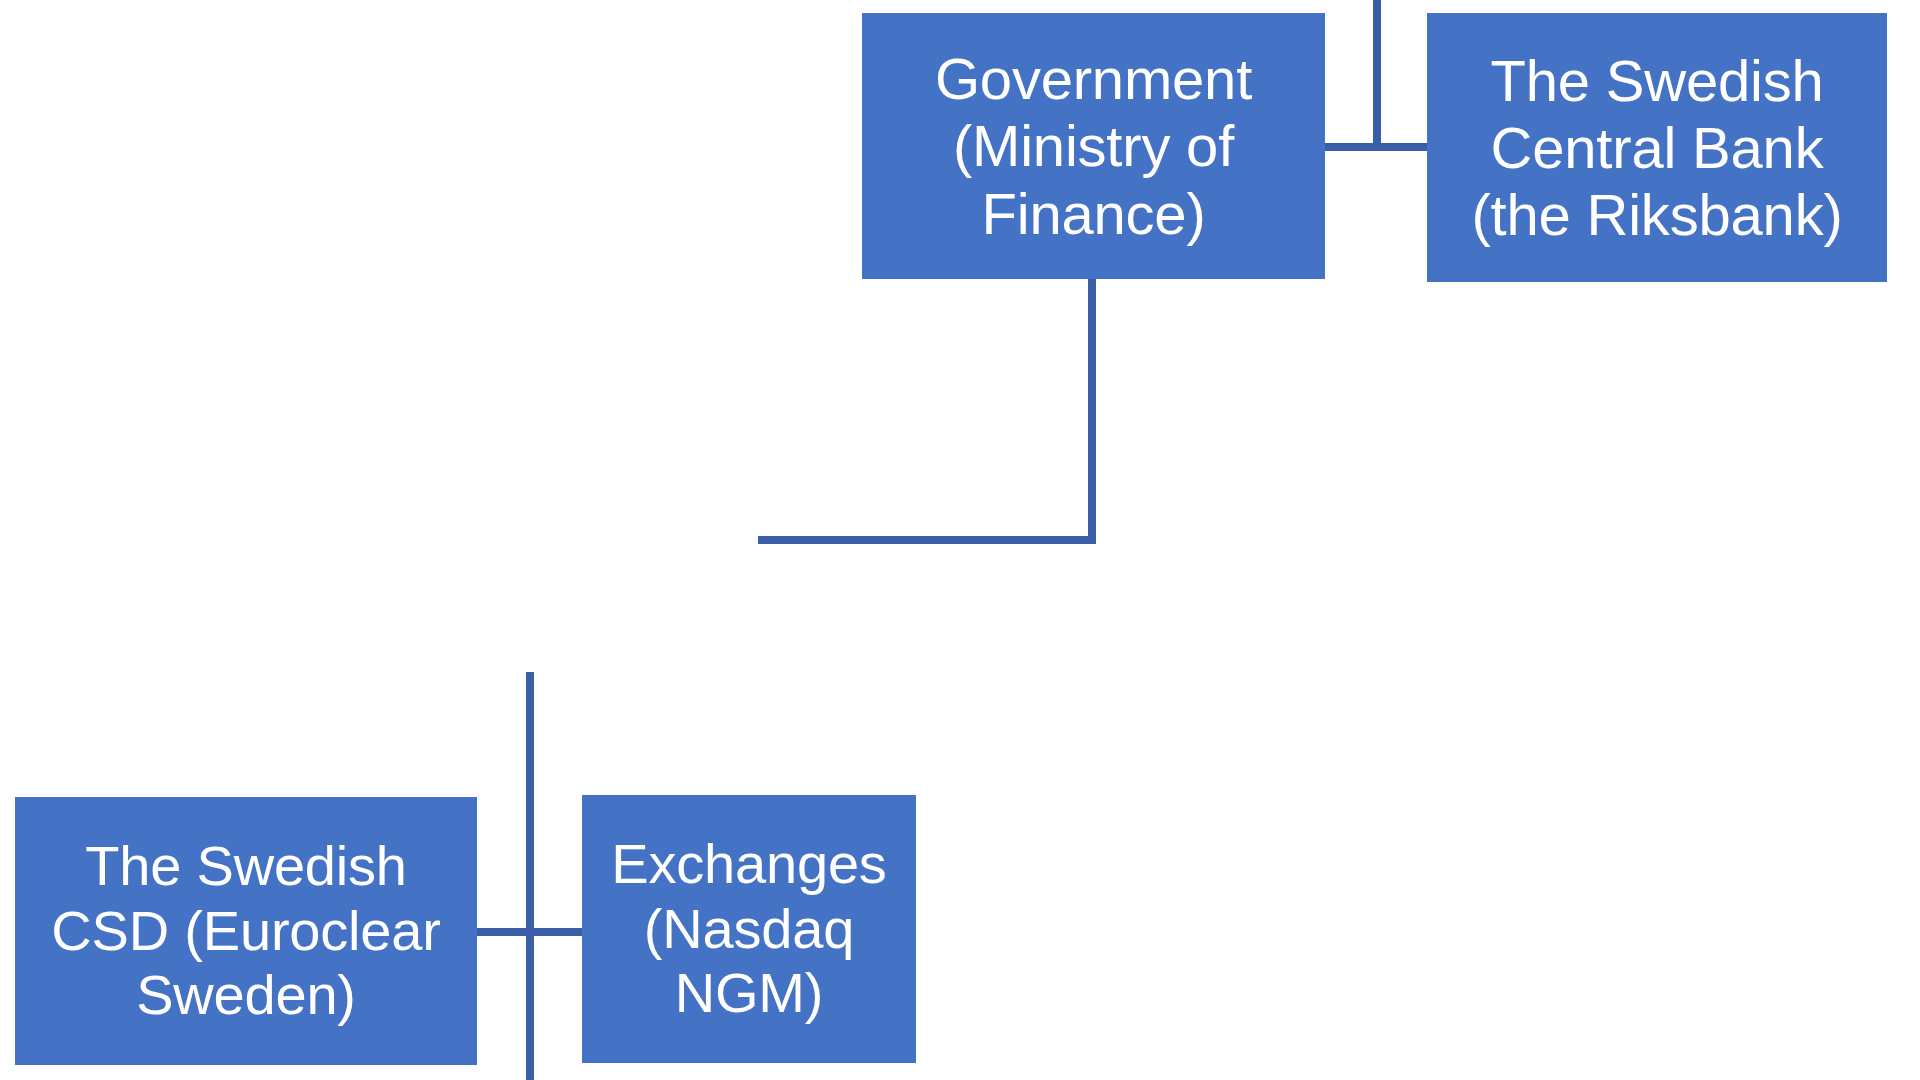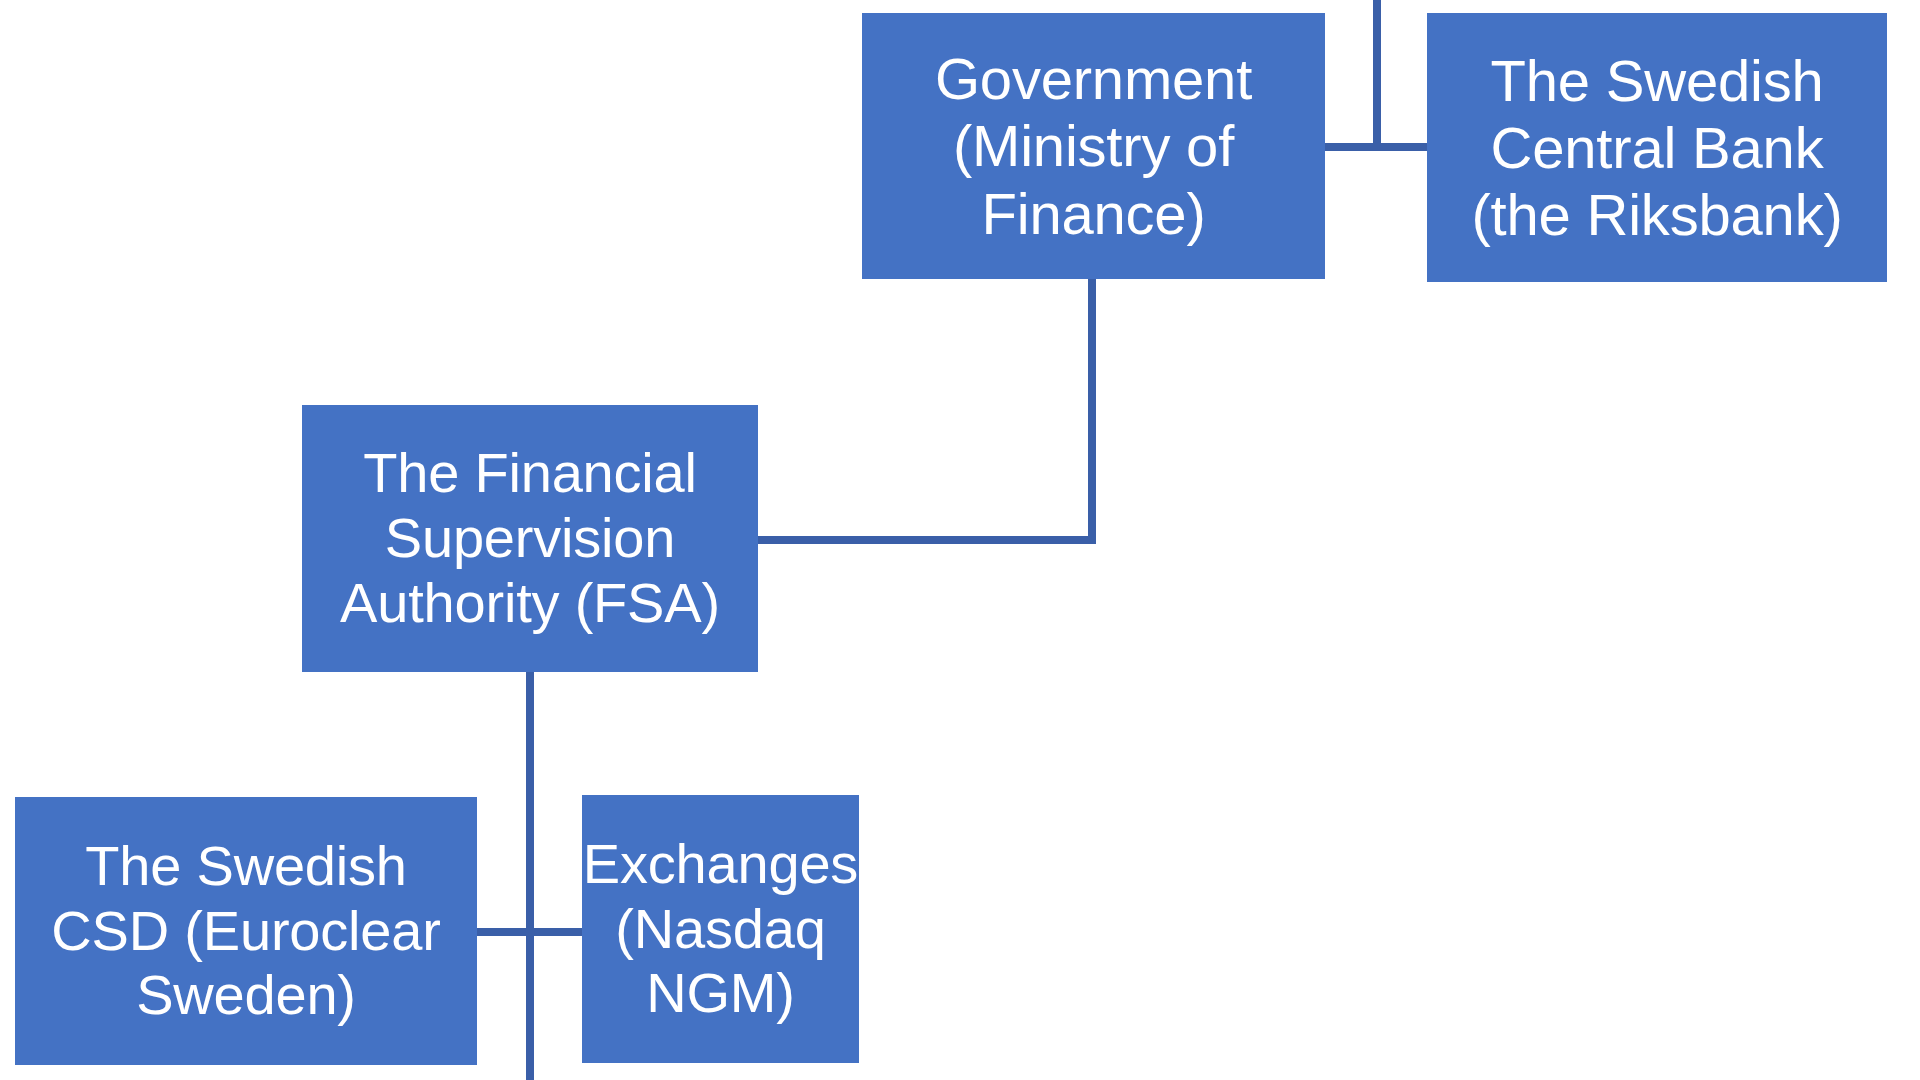--- a/index.html
+++ b/index.html
@@ -50,21 +50,21 @@
   }
   #node-fsa {
     left: 302px;  top: 405px;  width: 456px; height: 267px;
     font-size: 56px;
   }
   #node-csd {
     left: 15px;   top: 797px;  width: 462px; height: 268px;
     font-size: 56px;
   }
   #node-exchanges {
-    left: 582px;  top: 795px;  width: 277px; height: 268px;
+    left: 582px;  top: 795px;  width: 334px; height: 268px;
     font-size: 56px;
   }
 
   
   #conn-riksbank-vertical   { left: 1373px; top: 0px;   width: 8px;   height: 151px; }
   #conn-riksbank-horizontal { left: 1325px; top: 143px; width: 104px; height: 8px;  }
 
   #conn-fsa-vertical        { left: 1088px; top: 279px; width: 8px;   height: 265px; }
   #conn-fsa-horizontal      { left: 758px;  top: 536px; width: 334px; height: 8px;  }
 
@@ -86,23 +86,20 @@
   <div class="conn" id="conn-lower-horizontal"></div>
 
   <div class="node" id="node-government">Government
 (Ministry of
 Finance)</div>
 
   <div class="node" id="node-riksbank">The Swedish
 Central Bank
 (the Riksbank)</div>
 
-  <div class="node" id="node-fsa">The Financial
-Supervision
-Authority (FSA)</div>
 
   <div class="node" id="node-csd">The Swedish
 CSD (Euroclear
 Sweden)</div>
 
   <div class="node" id="node-exchanges">Exchanges
 (Nasdaq NGM)</div>
 
 </div>
 

